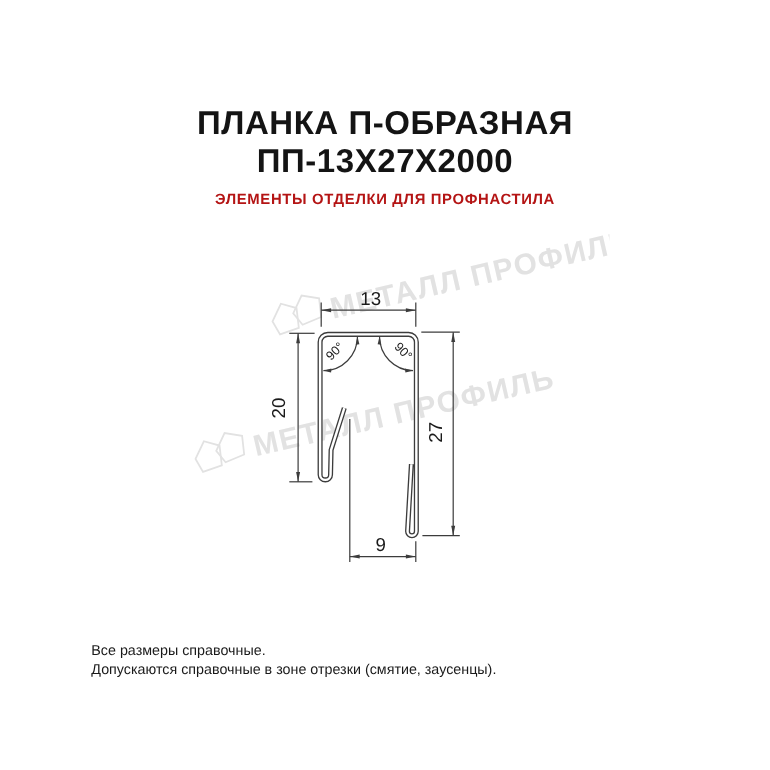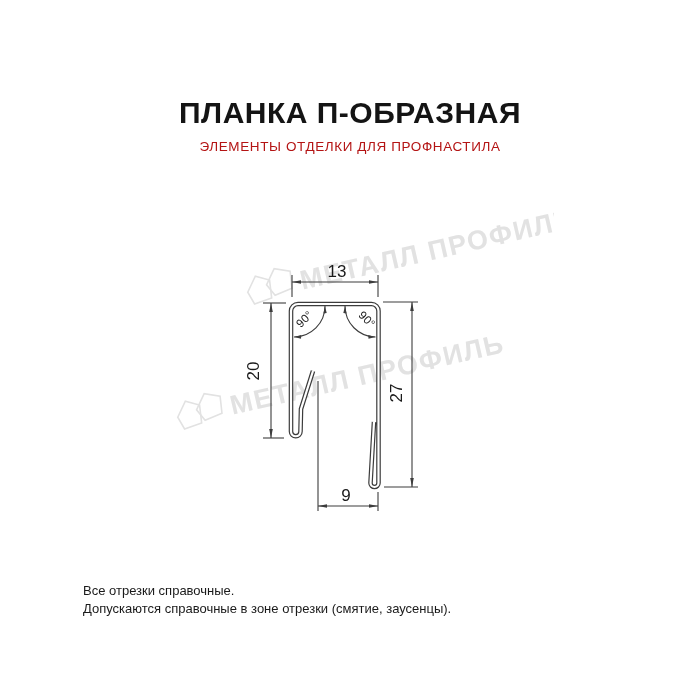--- a/index.html
+++ b/index.html
@@ -6,21 +6,21 @@
   .page{
     position:relative;width:554px;height:700px;background:#fff;overflow:hidden;
     font-family:"Liberation Sans", sans-serif;
   }
   .header{position:absolute;top:96px;left:0;width:700px;text-align:center;}
   .title{
     font-weight:bold;font-size:30px;line-height:34px;letter-spacing:0.5px;
     color:#141414;
   }
   .subtitle{
-    margin-top:9px;font-weight:normal;font-size:13.5px;letter-spacing:0.6px;
+    margin-top:9px;font-weight:bold;font-size:13.5px;letter-spacing:0.6px;
     color:#b41414;
   }
   .drawing-svg{position:absolute;left:0;top:0;}
   .footer{
     position:absolute;left:83px;top:582px;font-size:13px;line-height:18px;color:#1a1a1a;
   }
   .wm-text{
     font-family:"Liberation Sans", sans-serif;font-weight:bold;font-size:27px;letter-spacing:1.5px;
   }
   .dim-label{
@@ -30,20 +30,21 @@
     font-family:"Liberation Sans", sans-serif;font-size:11.5px;fill:#1a1a1a;
   }
 </style>
 </head>
 <body>
 
 <div class="page">
 
   <div class="header">
     <div class="title">ПЛАНКА П-ОБРАЗНАЯ</div>
+    <div class="title">ПП-13Х27Х2000</div>
     <div class="subtitle">ЭЛЕМЕНТЫ ОТДЕЛКИ ДЛЯ ПРОФНАСТИЛА</div>
   </div>
 
   <svg class="drawing-svg" width="700" height="700" viewBox="0 0 700 700">
 
     <defs>
       <g id="mp-logo" fill="none" stroke="#e2e2e2" stroke-width="1.6">
         <path d="M 0,-10 L 11,-24 L 24,-17 L 22,1 L 4,3 Z"></path>
         <path d="M 20,-13 L 31,-27 L 46,-21 L 44,-4 L 26,-1 Z"></path>
       </g>
@@ -118,17 +119,17 @@
 
     <g stroke="#3c3c3c" stroke-width="1.1">
       <path d="M 345 306 A 31 31 0 0 0 375.5 337" fill="none"></path>
       <polygon points="345,306 343.3,313 346.7,313.5" fill="#3c3c3c" stroke="none"></polygon>
       <polygon points="375.5,337 368.2,335 368.5,338.7" fill="#3c3c3c" stroke="none"></polygon>
       <text class="angle-label" transform="translate(364,322) rotate(45)" text-anchor="middle" stroke="none">90°</text>
     </g>
   </svg>
 
   <div class="footer">
-    <div>Все отрезки справочные.</div>
+    <div>Все размеры справочные.</div>
     <div>Допускаются справочные в зоне отрезки (смятие, заусенцы).</div>
   </div>
 
 </div>
 
 </body></html>

